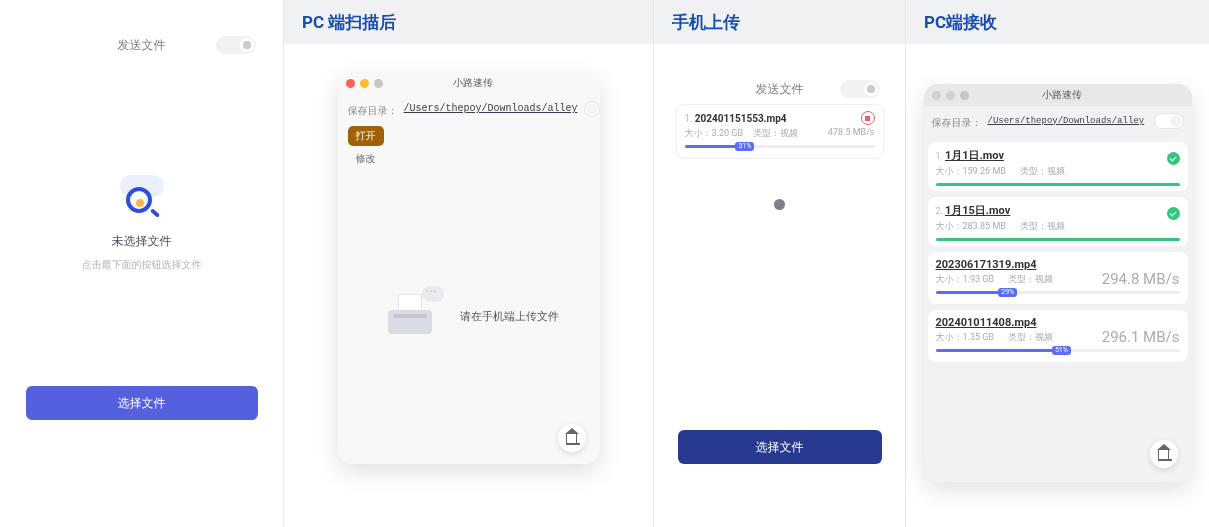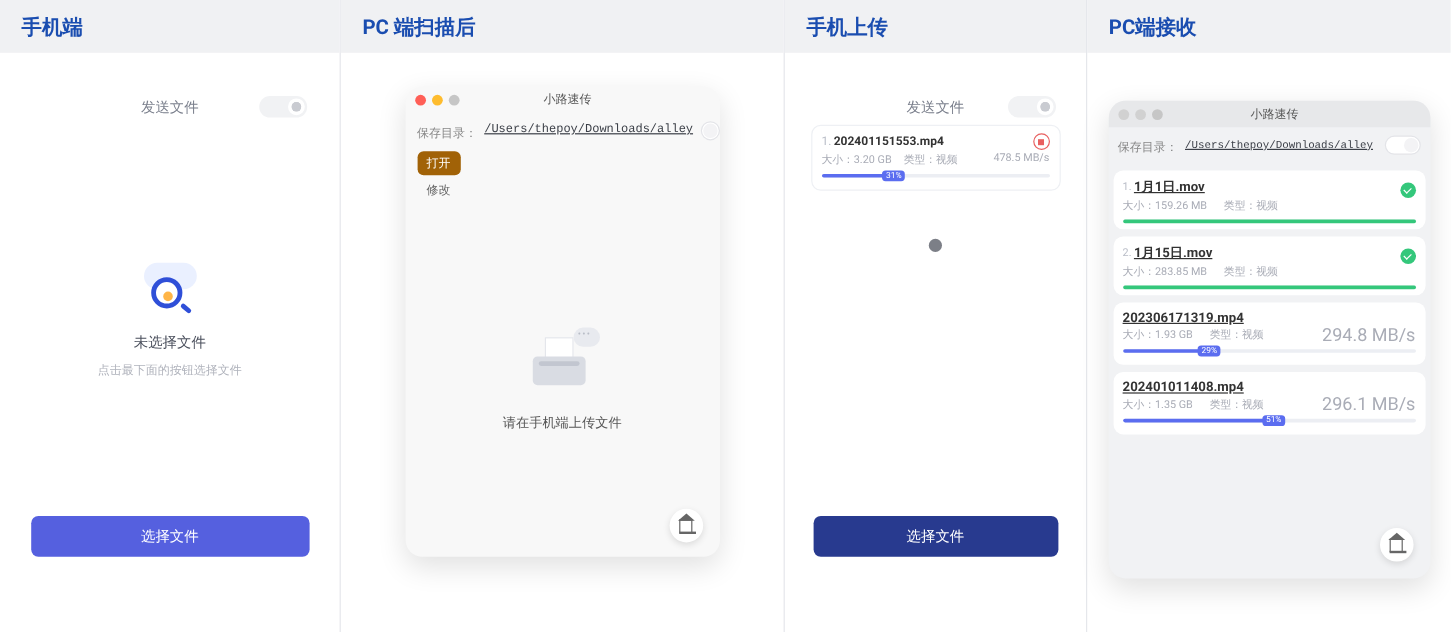--- a/index.html
+++ b/index.html
@@ -107,21 +107,21 @@
     width:30px;height:16px;border-radius:10px;background:#fff;border:1px solid #e3e4e8;
     display:flex;align-items:center;justify-content:flex-end;padding:1px;
   }
   .small-toggle .d{width:12px;height:12px;border-radius:50%;background:#f3f3f5;}
   .open-mod{
     display:flex;flex-direction:column;gap:4px;padding-left:10px;margin-top:2px;
   }
   .chip-open{background:#a16207;color:#fff;font-size:10px;padding:3px 8px;border-radius:5px;width:fit-content;}
   .chip-mod{color:#666;font-size:10px;padding:2px 8px;}
   .pc-empty{
-    flex:1;display:flex;flex-direction:column;align-items:center;justify-content:center;gap:12px;
+    flex:1;display:flex;align-items:center;justify-content:center;gap:12px;
   }
   .printer-illus{position:relative;width:70px;height:60px;}
   .printer-body{width:44px;height:24px;background:#d9dce3;border-radius:4px;position:absolute;top:24px;left:10px;}
   .printer-slot{width:34px;height:4px;background:#c2c6d0;position:absolute;top:28px;left:15px;border-radius:2px;}
   .paper{width:24px;height:20px;background:#fff;border:1px solid #e4e6eb;position:absolute;top:8px;left:20px;}
   .bubble{width:22px;height:16px;background:#e8eaef;border-radius:9px;position:absolute;top:0;left:44px;}
   .bubble::after{content:"•••";font-size:8px;color:#b9bdc7;position:absolute;top:1px;left:4px;letter-spacing:1px;}
   .pc-empty-txt{font-size:11px;color:#555;}
   .home-fab{
     position:absolute; bottom:12px; right:14px;
@@ -171,21 +171,20 @@
   .rx-item.done{padding-bottom:3px;}
   .rx-item.done .prog-track{height:2px;}
   .p4 .home-fab{bottom:14px;right:14px;}
 </style>
 </head>
 <body>
 
 <div class="grid">
 
   <div class="col">
-    <div class="col-head">手机端</div>
     <div class="col-body">
       <div class="mobile-card">
         <div class="mobile-head">
           <span style="width:40px"></span>
           <span class="mobile-title">发送文件</span>
           <span class="pill-toggle">
               <span class="pill-dot">
                 <span class="sun"></span>
               </span>
             </span>

